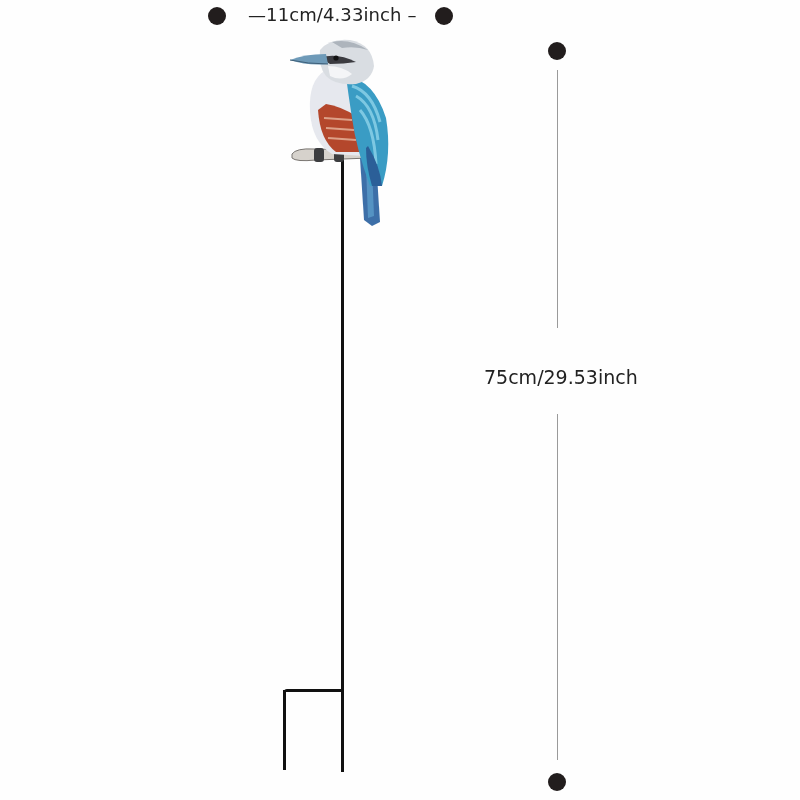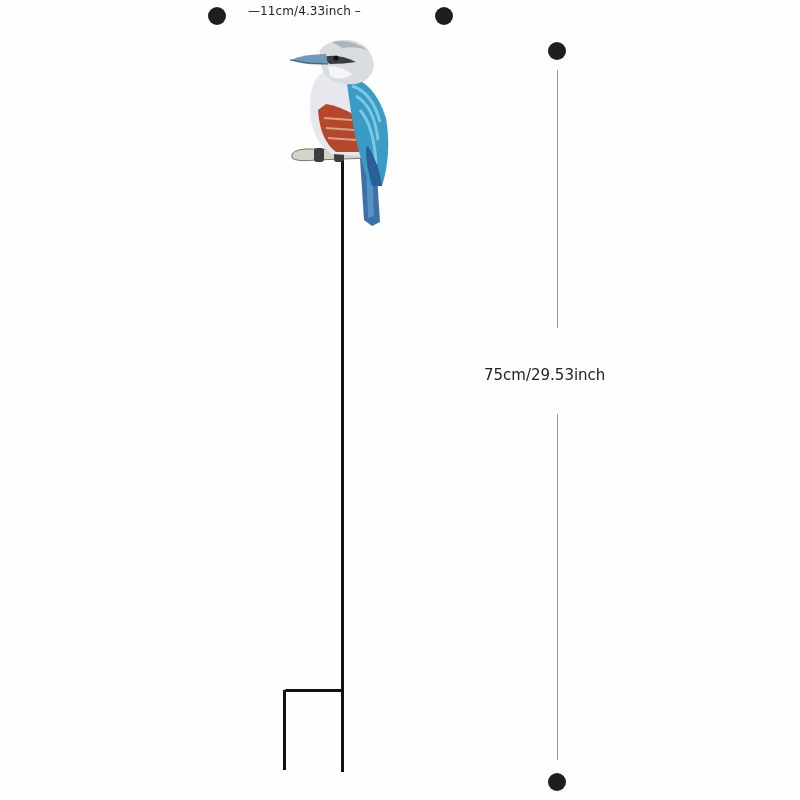--- a/index.html
+++ b/index.html
@@ -17,29 +17,29 @@
     .dot {
       position: absolute;
       width: 18px; height: 18px;
       border-radius: 50%;
       background: #221d1d;
     }
     .width-label {
       position: absolute;
       top: 4px; left: 248px;
       width: 150px;
-      font-size: 12px;
+      font-size: 18px;
       color: #222;
       white-space: nowrap;
       letter-spacing: 0.1px;
     }
     .height-label {
       position: absolute;
       top: 366px; left: 484px;
-      font-size: 15px;
+      font-size: 19px;
       color: #222;
       white-space: nowrap;
     }
     .vline {
       position: absolute;
       left: 557px;
       width: 1px;
       background: #9a9a9a;
     }
     .stake, .stake-foot, .stake-bar {

